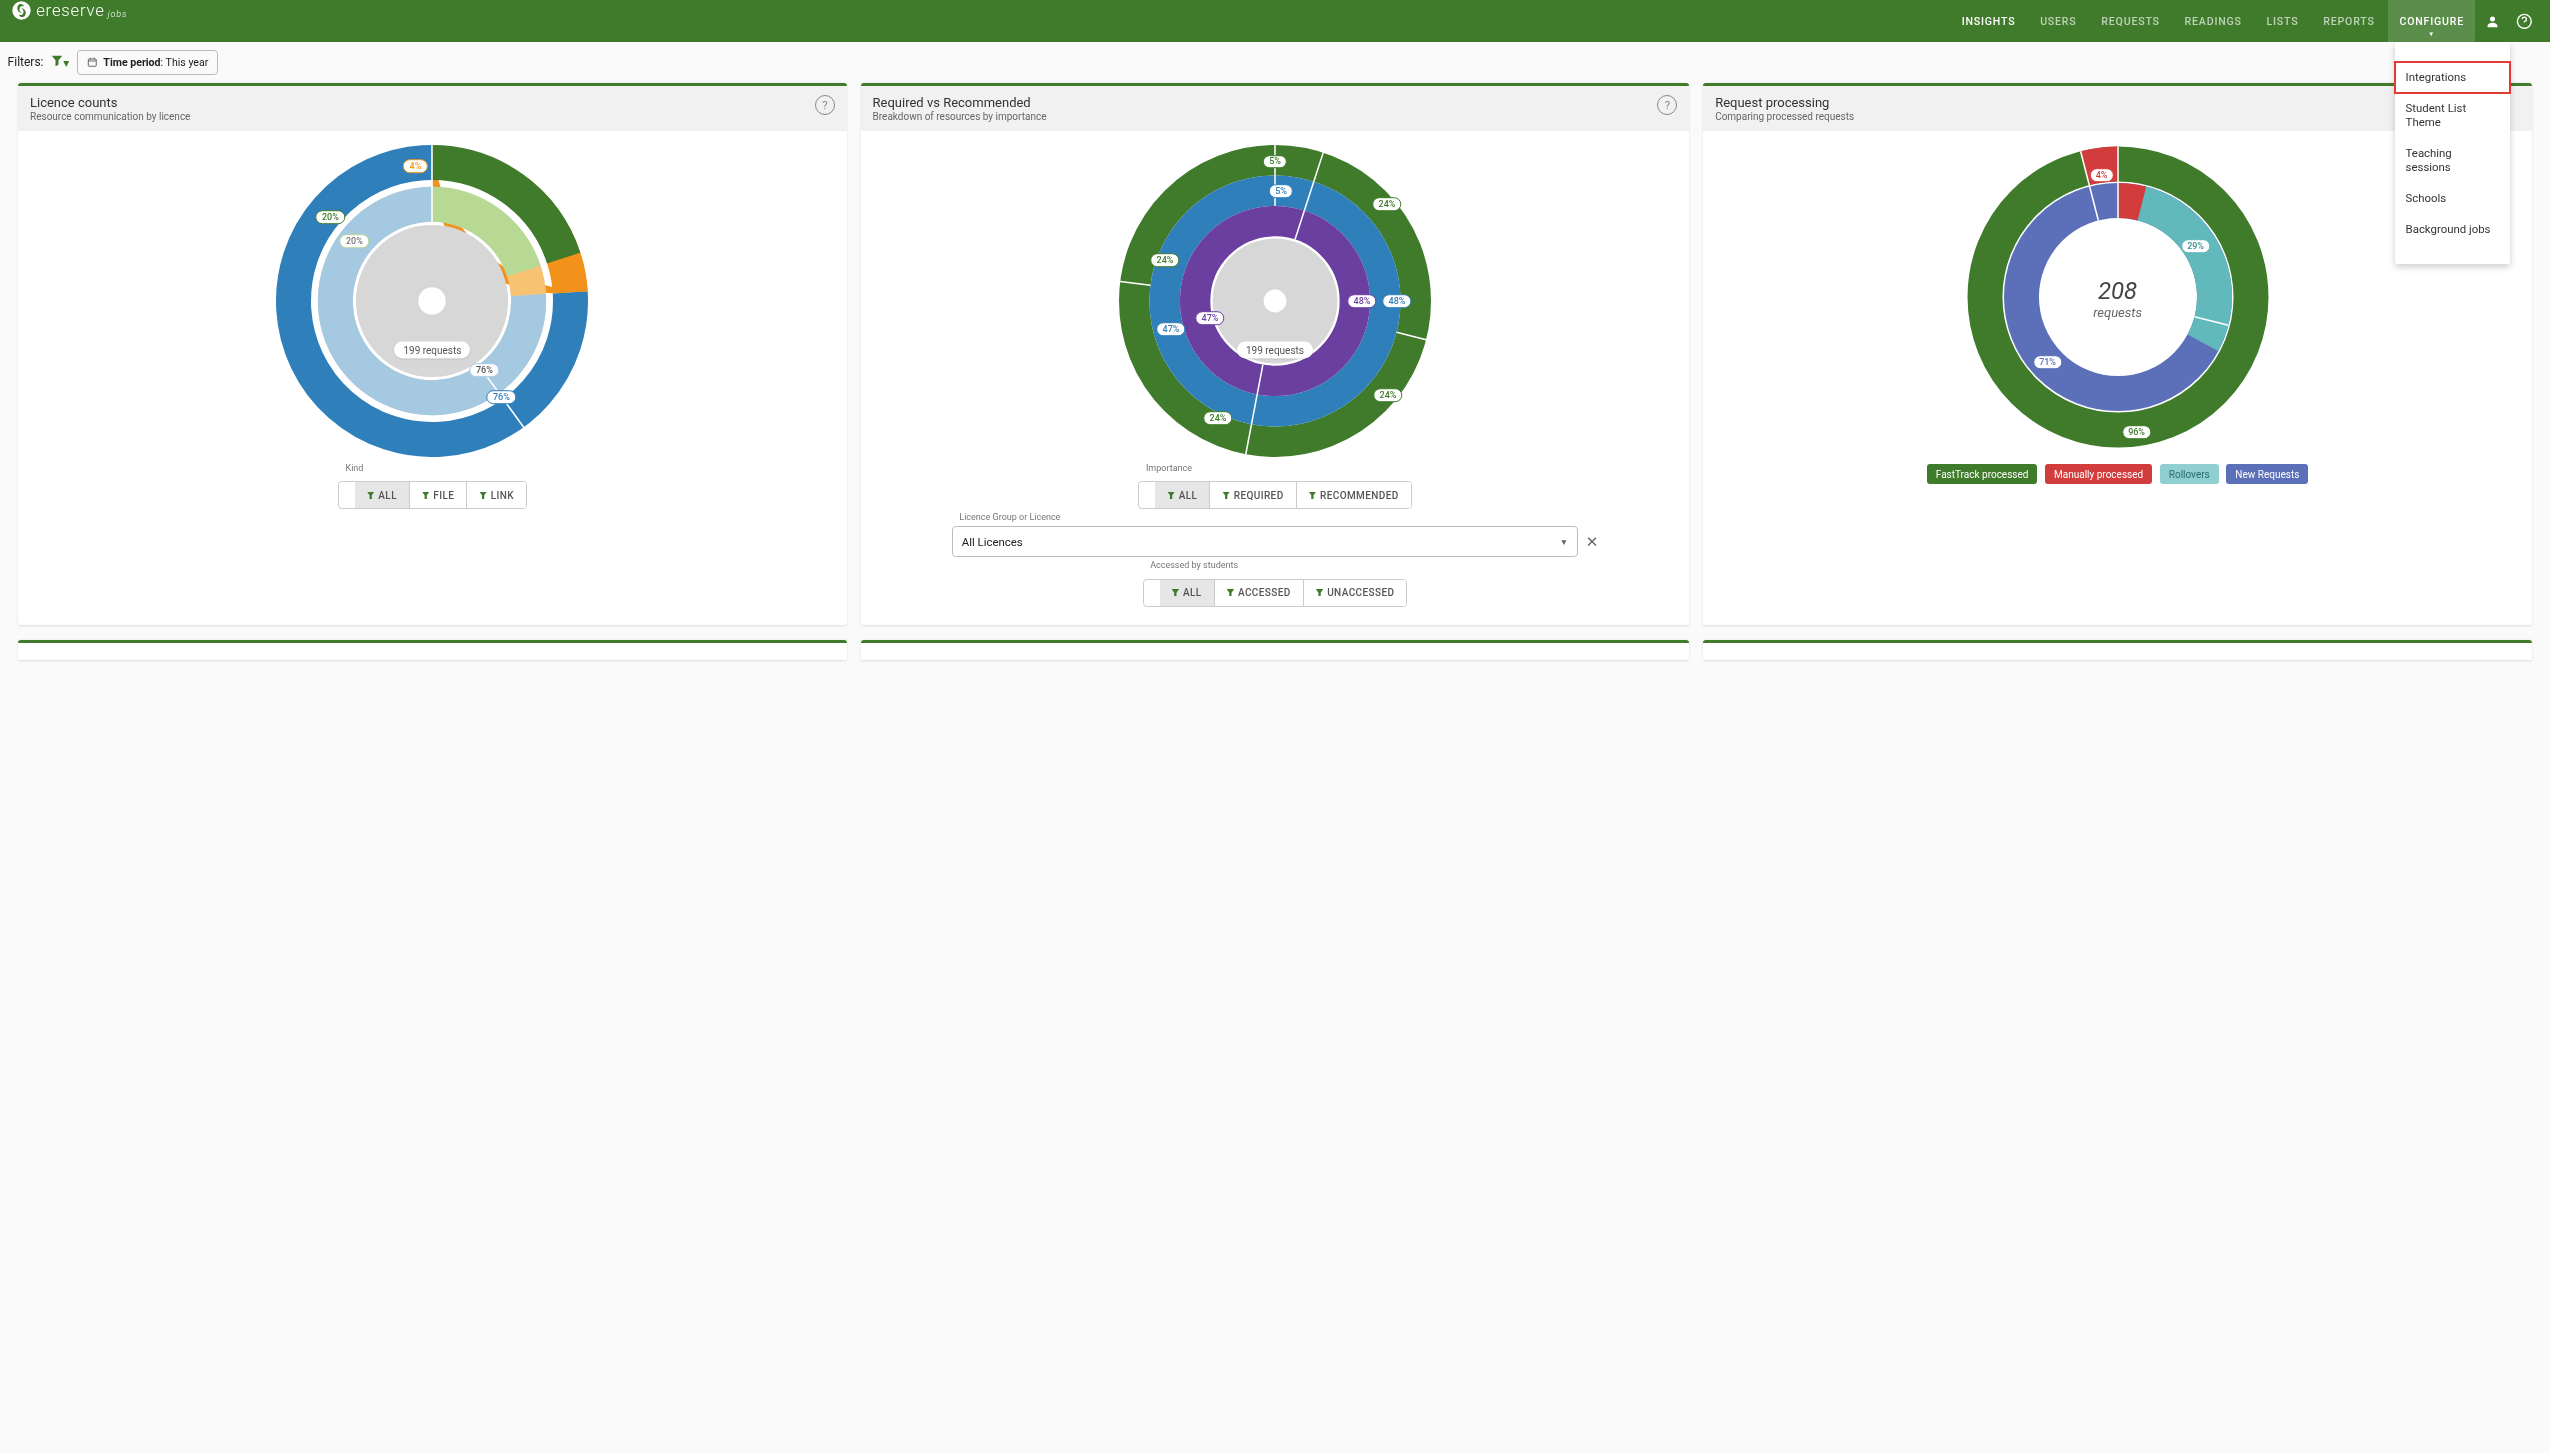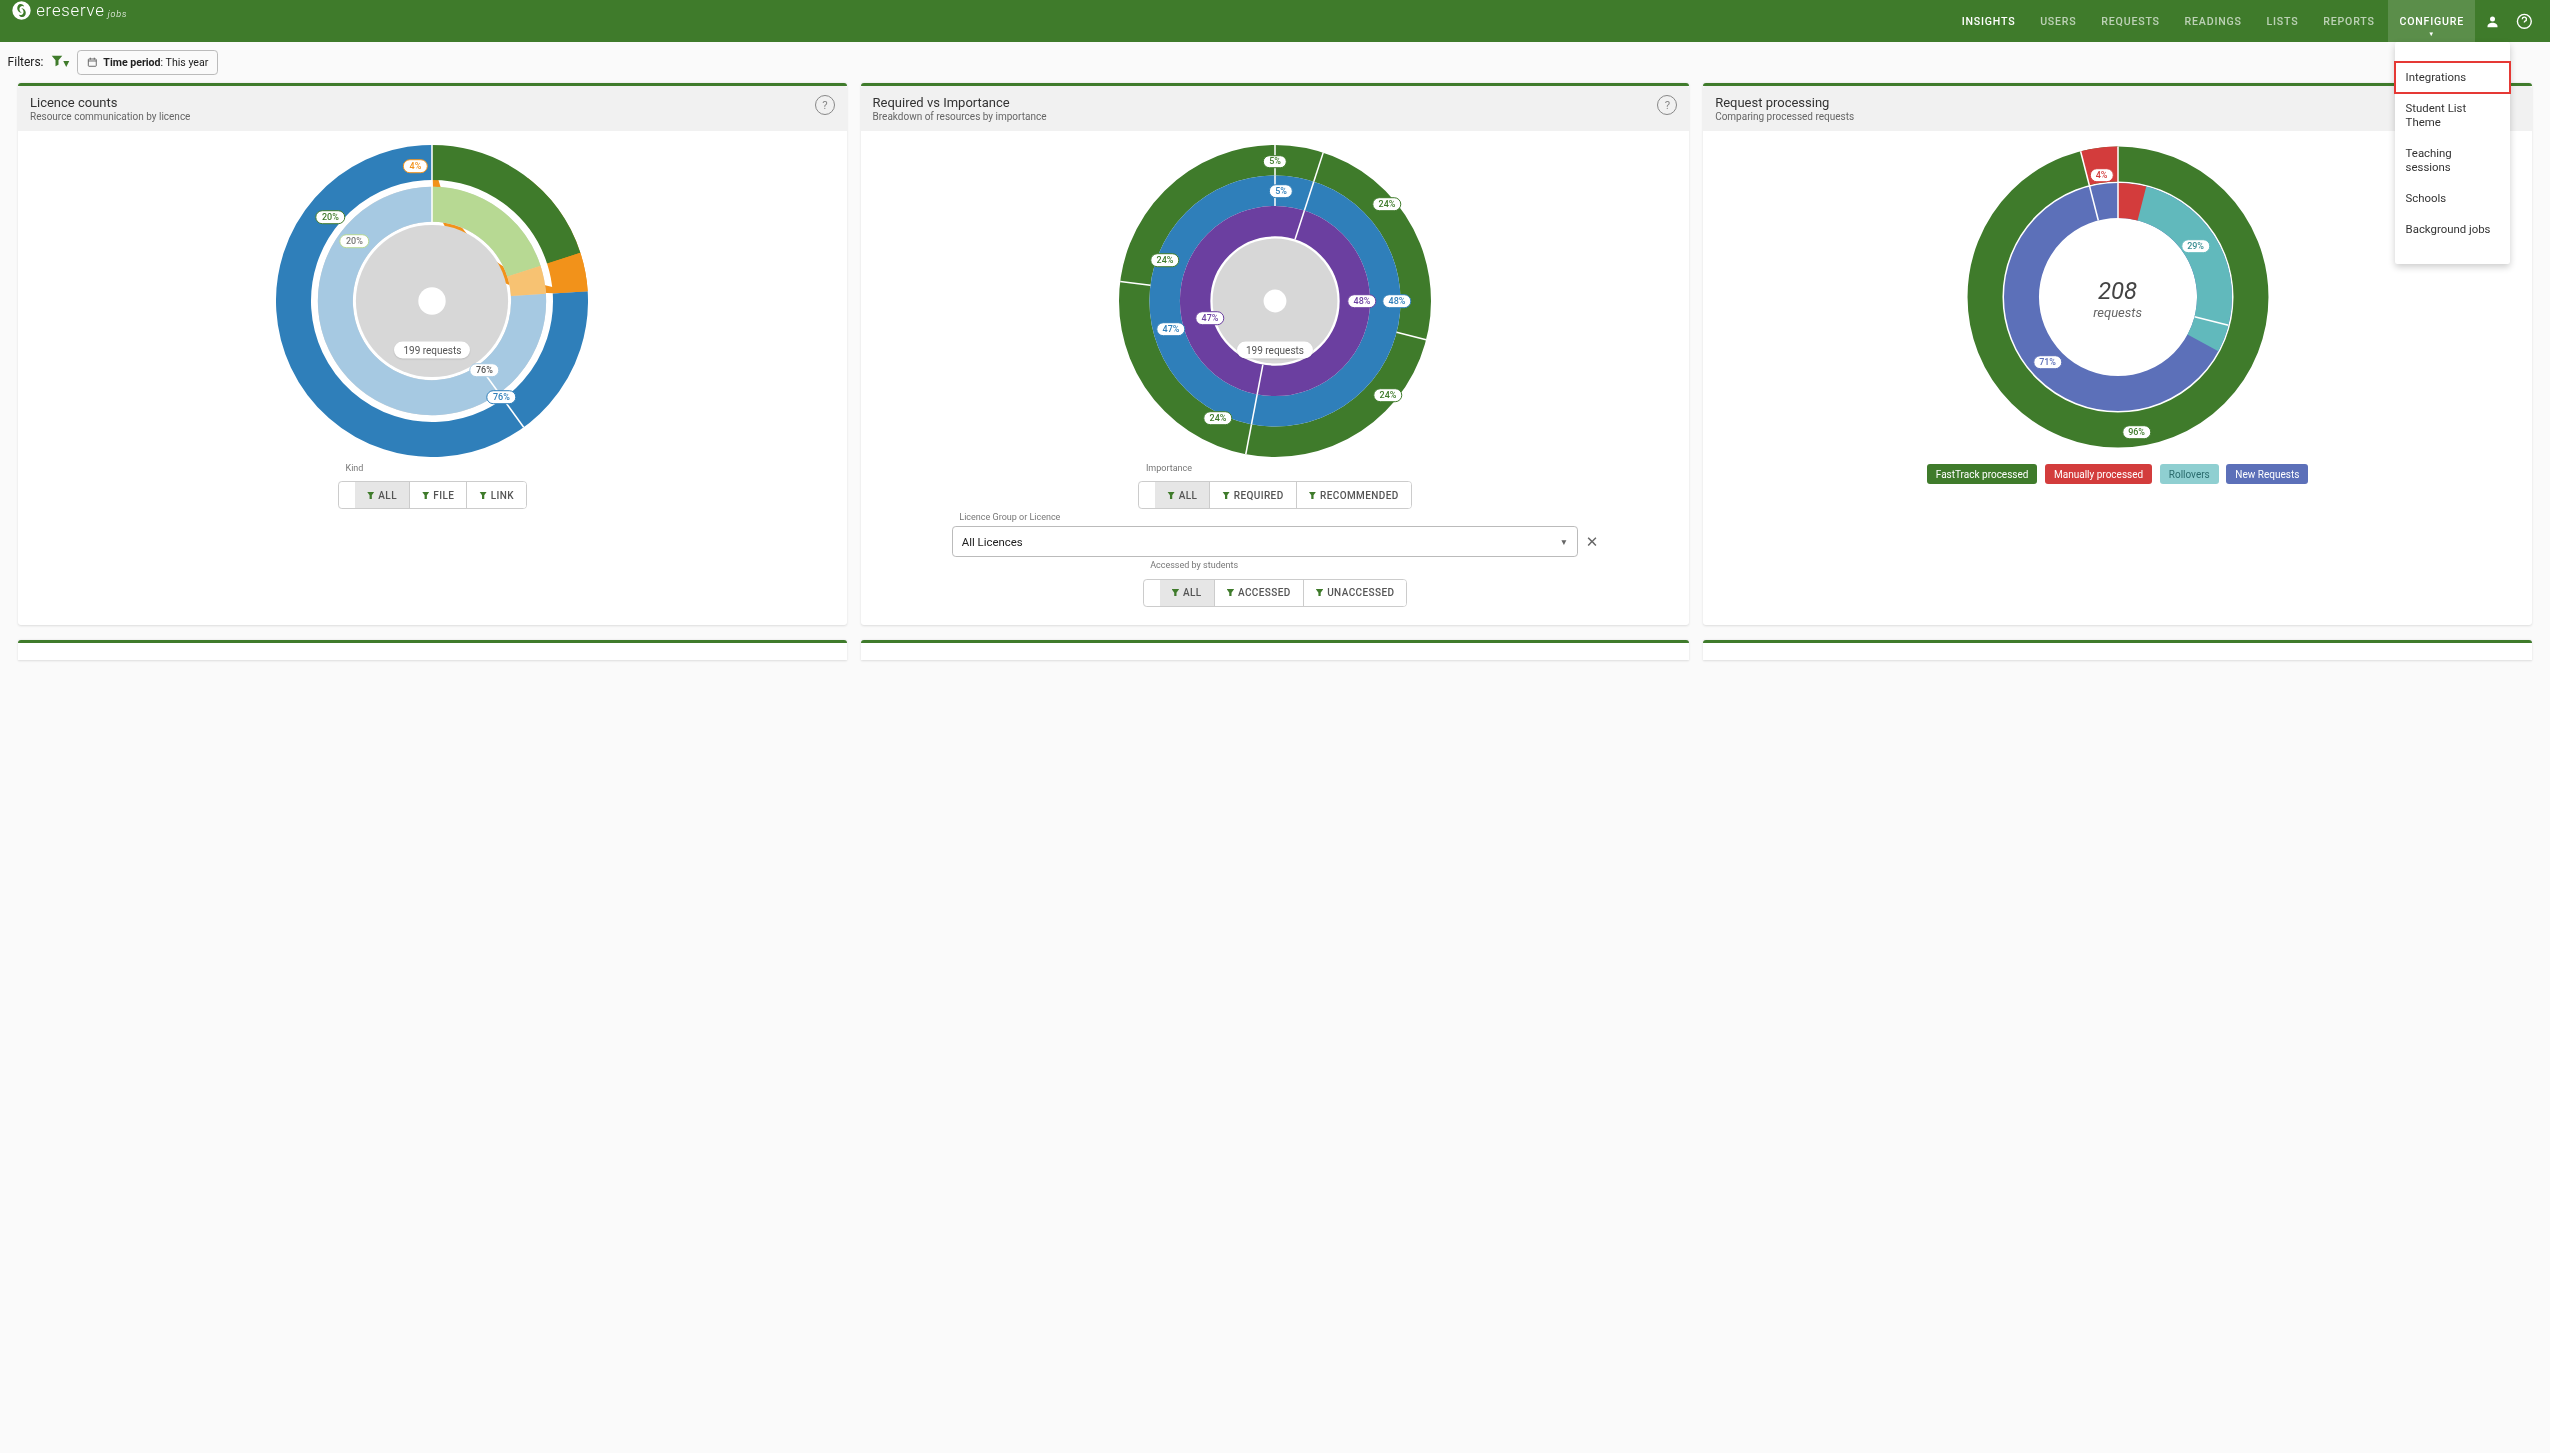--- a/index.html
+++ b/index.html
@@ -189,21 +189,21 @@
               <span>LINK</span>
             </div>
         </div>
       </div>
     </div>
   </div>
 
   <div class="card">
     <div class="card-header">
       <div>
-        <div class="card-title">Required vs Importance</div>
+        <div class="card-title">Required vs Recommended</div>
         <div class="card-sub">Breakdown of resources by importance</div>
       </div>
       <div class="help-icon">?</div>
     </div>
     <div class="card-body">
       <div class="donut-wrap">
         <svg width="312" height="312" viewBox="0 0 410 410">
           <g transform="translate(205,205)">
             <circle r="185" fill="none" stroke="#3f7b2b" stroke-width="40"></circle>
             <circle r="145" fill="none" stroke="#2f7fba" stroke-width="40"></circle>

